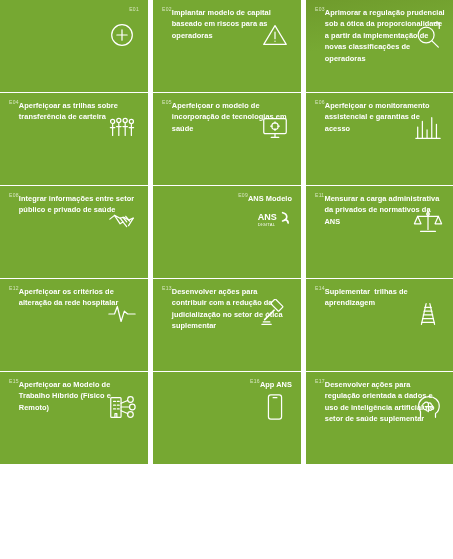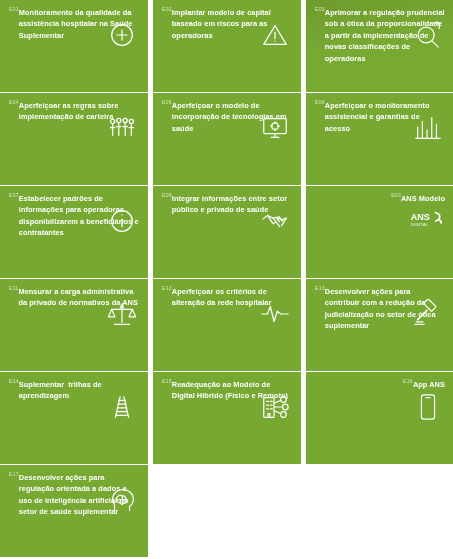--- a/index.html
+++ b/index.html
@@ -67,21 +67,20 @@
 
 <div id="board">
     <div class="tile r3">
       <span class="tile-icon">
         <svg width="30" height="30" viewBox="0 0 32 32">
           <circle cx="16" cy="16" r="11" stroke="#ffffff" fill="none" stroke-width="1.3" stroke-linecap="round" stroke-linejoin="round"></circle>
           <path d="M16 10.5v11M10.5 16h11" stroke="#ffffff" fill="none" stroke-width="1.3" stroke-linecap="round" stroke-linejoin="round"></path>
         </svg>
       </span>
       <div class="tile-code">E01</div>
-      <div class="tile-title">Monitoramento da qualidade da assistência hospitalar na Saúde Suplementar</div>
     </div>
     <div class="tile r2">
       <span class="tile-icon">
         <svg width="30" height="30" viewBox="0 0 32 32">
           <path d="M16 6 28 26H4Z" stroke="#ffffff" fill="none" stroke-width="1.3" stroke-linecap="round" stroke-linejoin="round"></path>
           <path d="M16 13v7M16 22.6v.1" stroke="#ffffff" fill="none" stroke-width="1.3" stroke-linecap="round" stroke-linejoin="round"></path>
         </svg>
       </span>
       <div class="tile-code">E02</div>
       <div class="tile-title">Implantar modelo de capital baseado em riscos para as operadoras</div>
@@ -106,21 +105,21 @@
             <circle cx="12.6" cy="8" r="2.2"></circle>
             <path d="M12.6 11v13M10.2 14.5H15"></path>
             <circle cx="19.4" cy="8" r="2.2"></circle>
             <path d="M19.4 11v13M17 14.5h4.8"></path>
             <circle cx="26" cy="9" r="2.2"></circle>
             <path d="M26 12v12M23.6 15.5h4.8"></path>
           </g>
         </svg>
       </span>
       <div class="tile-code">E04</div>
-      <div class="tile-title">Aperfeiçoar as regras sobre implementação de carteira</div>
+      <div class="tile-title">Aperfeiçoar as trilhas sobre transferência de carteira</div>
     </div>
     <div class="tile r2">
       <span class="tile-icon">
         <svg width="30" height="30" viewBox="0 0 32 32">
           <g stroke="#ffffff" fill="none" stroke-width="1.3" stroke-linecap="round" stroke-linejoin="round">
             <rect x="4" y="6" width="24" height="16" rx="1.5"></rect>
             <path d="M12 26h8M16 22v4"></path>
             <circle cx="16" cy="14" r="3.4"></circle>
             <path d="M16 9.4v1.6M16 17v1.6M11.4 14H13M19 14h1.6"></path>
           </g>
@@ -133,32 +132,20 @@
       <span class="tile-icon">
         <svg width="30" height="30" viewBox="0 0 32 32">
           <g stroke="#ffffff" fill="none" stroke-width="1.3" stroke-linecap="round" stroke-linejoin="round">
             <path d="M5 27V15M10 27V9M15 27V18M20 27V5M25 27V12"></path>
             <path d="M3 27h26"></path>
           </g>
         </svg>
       </span>
       <div class="tile-code">E06</div>
       <div class="tile-title">Aperfeiçoar o monitoramento assistencial e garantias de acesso</div>
-    </div>
-    <div class="tile r3">
-      <span class="tile-icon">
-        <svg width="30" height="30" viewBox="0 0 32 32">
-          <g stroke="#ffffff" fill="none" stroke-width="1.3" stroke-linecap="round" stroke-linejoin="round">
-            <circle cx="16" cy="16" r="11"></circle>
-            <path d="M16 9.5v.1M16 14v8"></path>
-          </g>
-        </svg>
-      </span>
-      <div class="tile-code">E07</div>
-      <div class="tile-title">Estabelecer padrões de informações para operadoras disponibilizarem a beneficiários e contratantes</div>
     </div>
     <div class="tile r2">
       <span class="tile-icon">
         <svg width="30" height="30" viewBox="0 0 32 32">
           <g stroke="#ffffff" fill="none" stroke-width="1.3" stroke-linecap="round" stroke-linejoin="round">
             <path d="M3 14l5-4 6 3 4-1 5 3 5-2"></path>
             <path d="M8 10l6 9 3-2 4 5"></path>
             <path d="M14 13l3 4M17 12l4 5M20 11l4 5"></path>
             <path d="M28 13l-5 8"></path>
           </g>
@@ -185,21 +172,21 @@
           <g stroke="#ffffff" fill="none" stroke-width="1.3" stroke-linecap="round" stroke-linejoin="round">
             <path d="M16 5v20M8 27h16"></path>
             <path d="M5 11h22"></path>
             <path d="M5 11 1.5 19h7Z"></path>
             <path d="M27 11 23.5 19h7Z"></path>
             <circle cx="16" cy="8.5" r="1.4"></circle>
           </g>
         </svg>
       </span>
       <div class="tile-code">E11</div>
-      <div class="tile-title">Mensurar a carga administrativa da privado de normativos da ANS</div>
+      <div class="tile-title">Mensurar a carga administrativa da privados de normativos da ANS</div>
     </div>
     <div class="tile r2">
       <span class="tile-icon">
         <svg width="30" height="30" viewBox="0 0 32 32">
           <path d="M2 16h6l3-8 4 16 3.5-11L22 16h8" stroke="#ffffff" fill="none" stroke-width="1.3" stroke-linecap="round" stroke-linejoin="round"></path>
         </svg>
       </span>
       <div class="tile-code">E12</div>
       <div class="tile-title">Aperfeiçoar os critérios de alteração da rede hospitalar</div>
     </div>
@@ -235,21 +222,21 @@
             <rect x="4" y="6" width="11" height="21" rx="1"></rect>
             <path d="M7 10h2M11 10h2M7 14h2M11 14h2M7 18h2M11 18h2M8.5 27v-4h2v4"></path>
             <circle cx="25" cy="8" r="3"></circle>
             <circle cx="27" cy="16" r="3"></circle>
             <circle cx="25" cy="24" r="3"></circle>
             <path d="M15 12l7-3M15 16h9M15 20l7 3"></path>
           </g>
         </svg>
       </span>
       <div class="tile-code">E15</div>
-      <div class="tile-title">Readequação ao Modelo de Digital Híbrido (Físico e Remoto)</div>
+      <div class="tile-title">Aperfeiçoar ao Modelo de Trabalho Híbrido (Físico e Remoto)</div>
     </div>
     <div class="tile r1">
       <span class="tile-icon">
         <svg width="30" height="30" viewBox="0 0 32 32">
           <g stroke="#ffffff" fill="none" stroke-width="1.3" stroke-linecap="round" stroke-linejoin="round">
             <rect x="9" y="3" width="14" height="26" rx="2.5"></rect>
             <path d="M14 6h4"></path>
           </g>
         </svg>
       </span>

